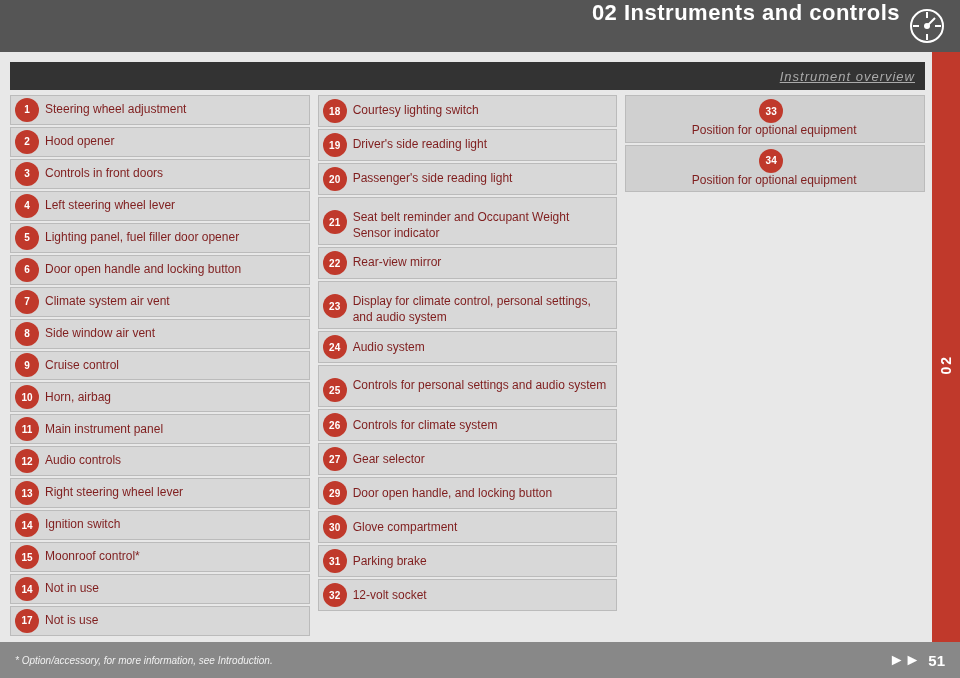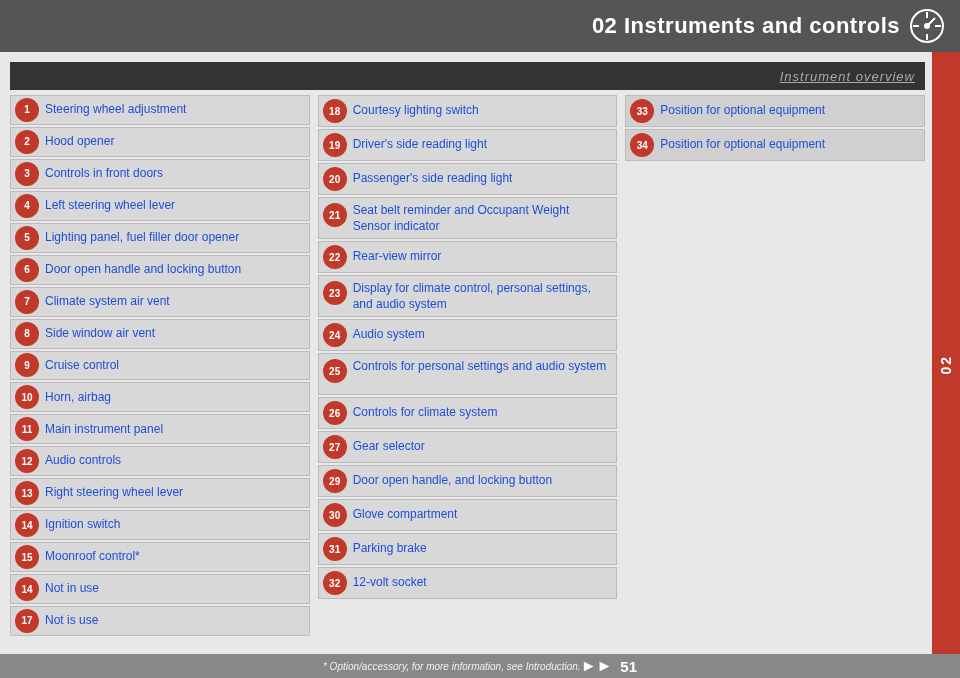--- a/index.html
+++ b/index.html
@@ -13,21 +13,20 @@
       position: relative;
     }
 
     
     .top-header {
       position: absolute;
       top: 0; left: 0; right: 0;
       height: 52px;
       background: #555555;
       display: flex;
-      align-items: center;
       justify-content: flex-end;
       padding-right: 60px;
     }
     .top-header-title {
       color: white;
       font-size: 22px;
       font-weight: bold;
       letter-spacing: 0.5px;
     }
     .top-header-icon {
@@ -106,56 +105,56 @@
       align-items: center;
       background: #d8d8d8;
       margin-bottom: 2px;
       min-height: 28px;
       padding: 3px 6px 3px 4px;
       border: 1px solid #bbb;
     }
     .item-row.tall {
       min-height: 42px;
       align-items: flex-start;
-      padding-top: 5px;
+      padding-top: 12px;
     }
 
     
     .badge {
       display: inline-flex;
       align-items: center;
       justify-content: center;
       min-width: 24px;
       height: 24px;
       border-radius: 50%;
       background: #c0392b;
       color: white;
       font-size: 10px;
       font-weight: bold;
       margin-right: 6px;
       flex-shrink: 0;
     }
 
     .item-text {
-      color: #1d4ed8;
+      color: #7f1d1d;
       font-size: 12px;
       line-height: 1.3;
     }
 
     
     .bottom-bar {
       position: absolute;
       bottom: 0;
       left: 0;
       right: 0;
-      height: 24px;
+      height: 36px;
       background: #888;
       display: flex;
       align-items: center;
-      justify-content: center;
+      justify-content: space-between;
       padding: 0 15px;
     }
     .bottom-footnote {
       color: #f0f0f0;
       font-size: 10px;
       font-style: italic;
     }
     .bottom-nav {
       display: flex;
       align-items: center;
@@ -167,20 +166,21 @@
     }
     .page-num {
       color: white;
       font-size: 15px;
       font-weight: bold;
     }
 
     
     .col-right .item-row {
       background: #d0d0d0;
+      flex-direction: column;
     }
   </style>
 </head>
 <body>
 
 <div class="top-header">
   <span class="top-header-title">02 Instruments and controls</span>
   <svg class="top-header-icon" viewBox="0 0 36 36">
     <circle cx="18" cy="18" r="16" fill="none" stroke="white" stroke-width="2"></circle>
     <circle cx="18" cy="18" r="3" fill="white"></circle>

